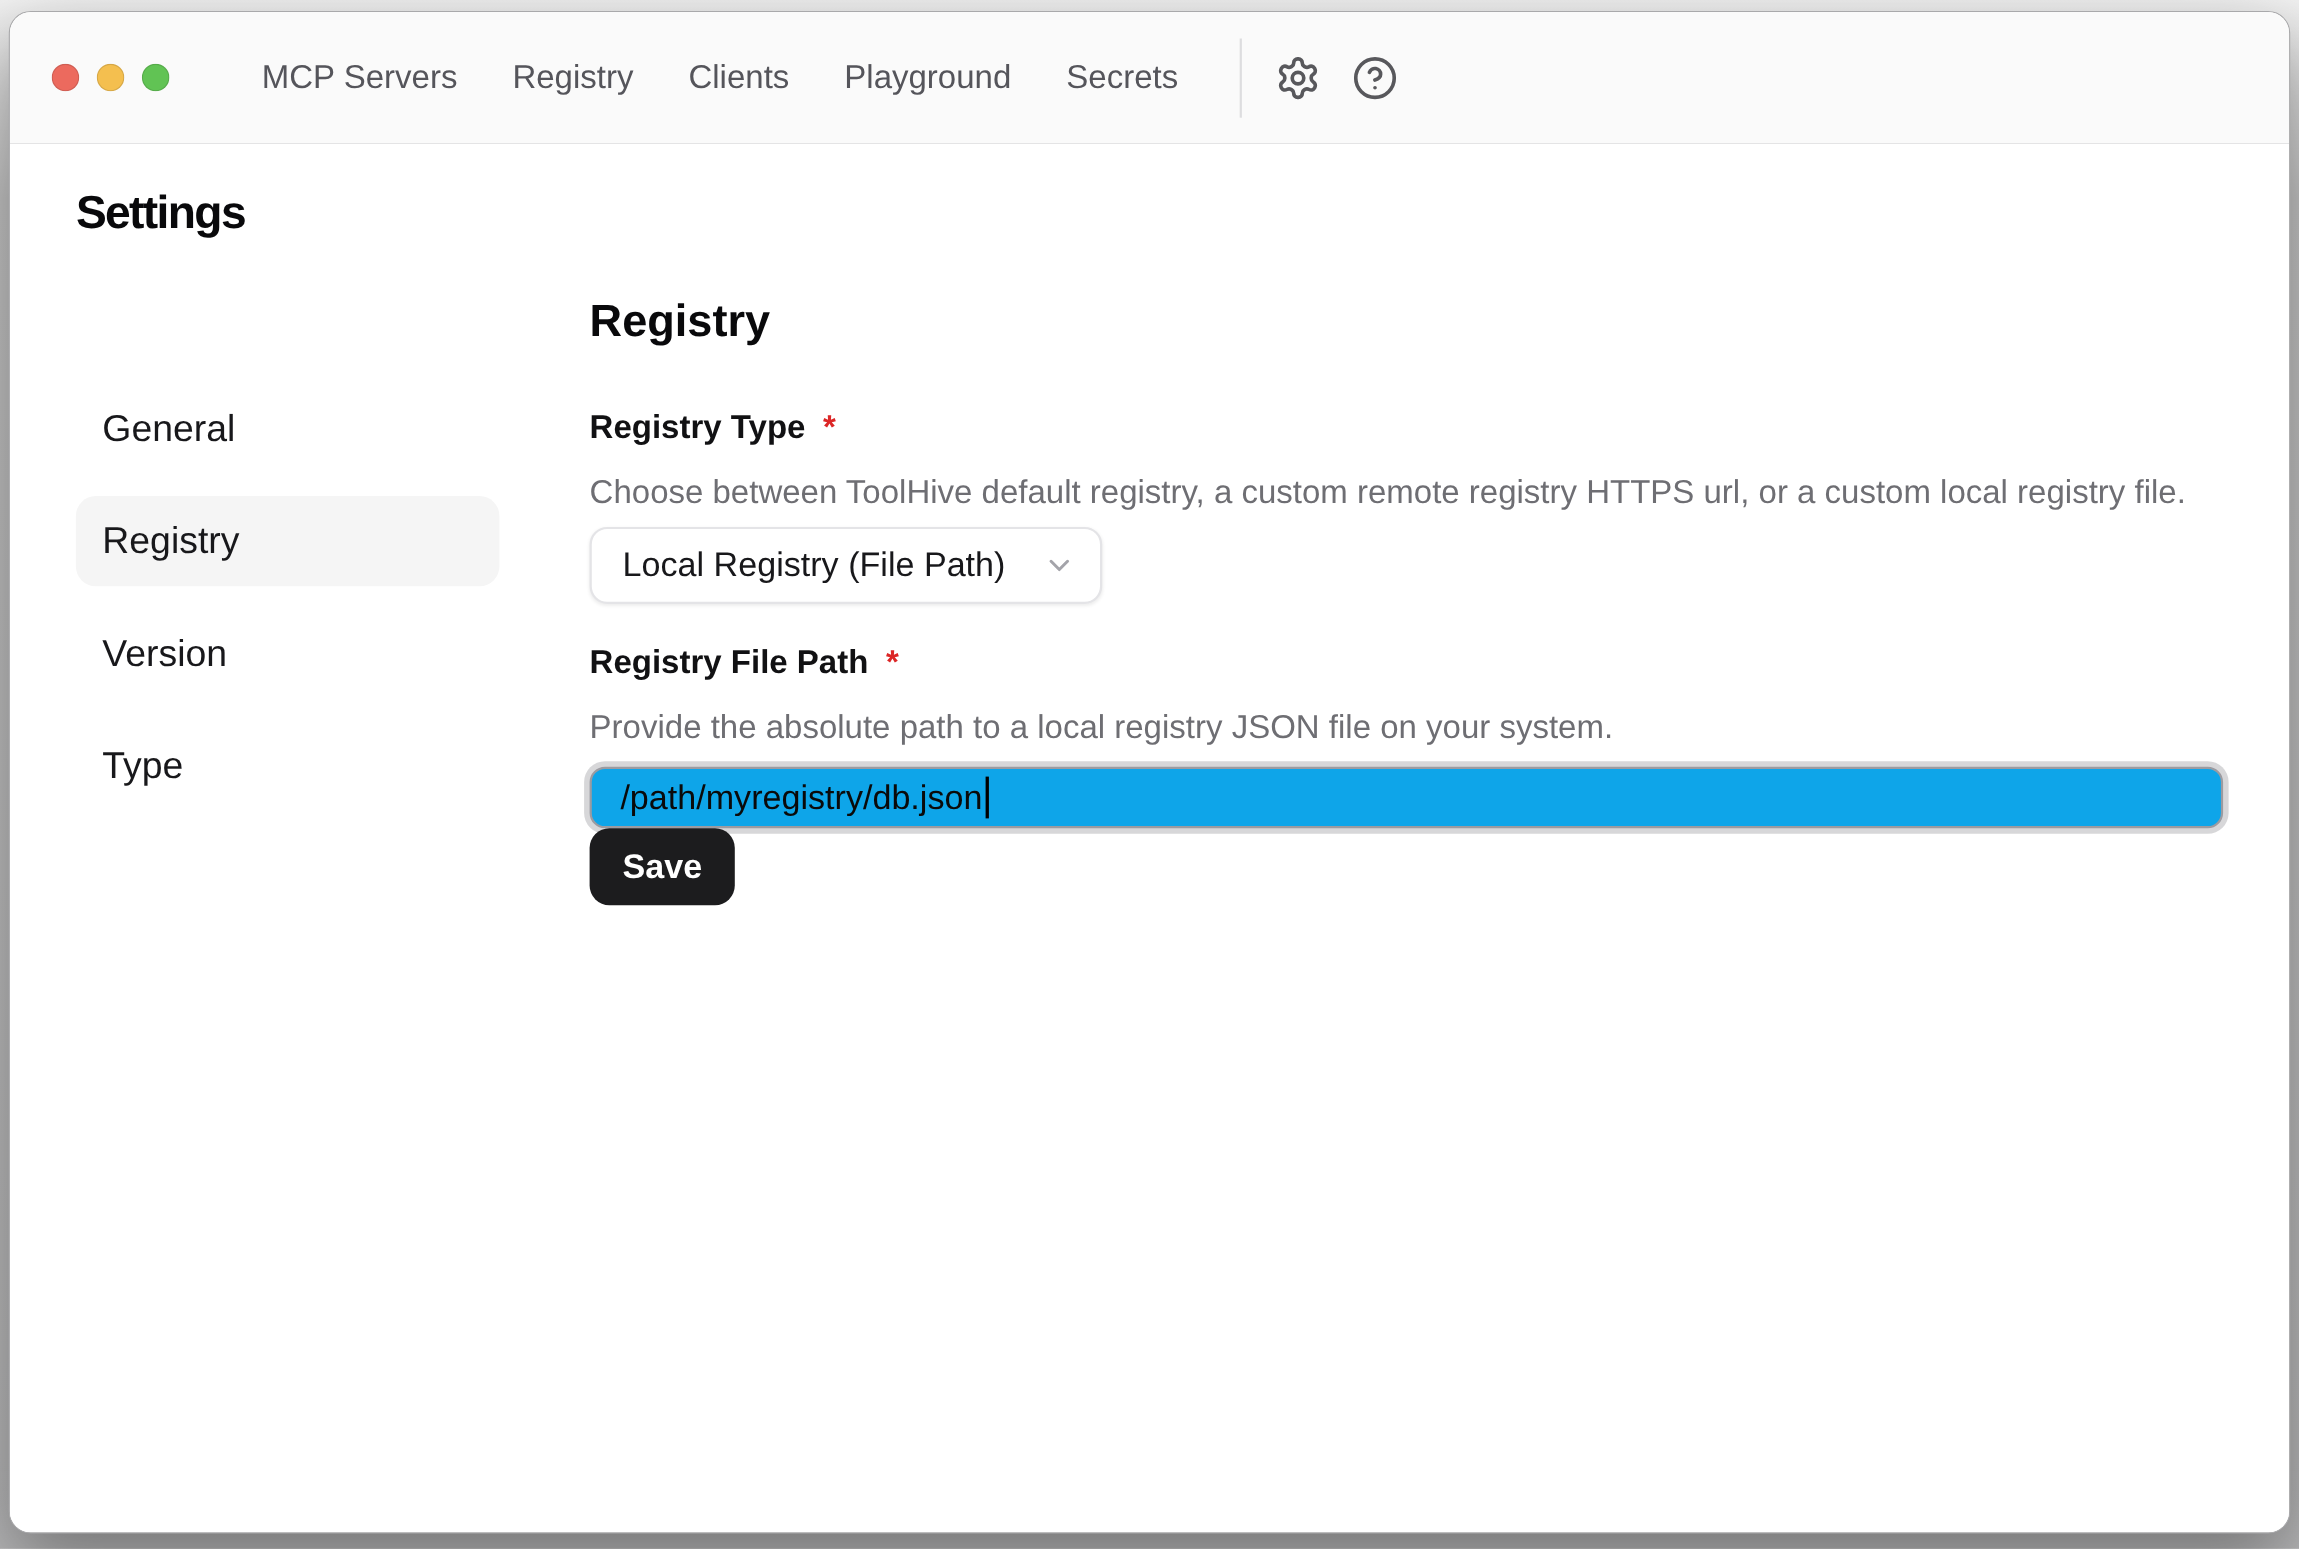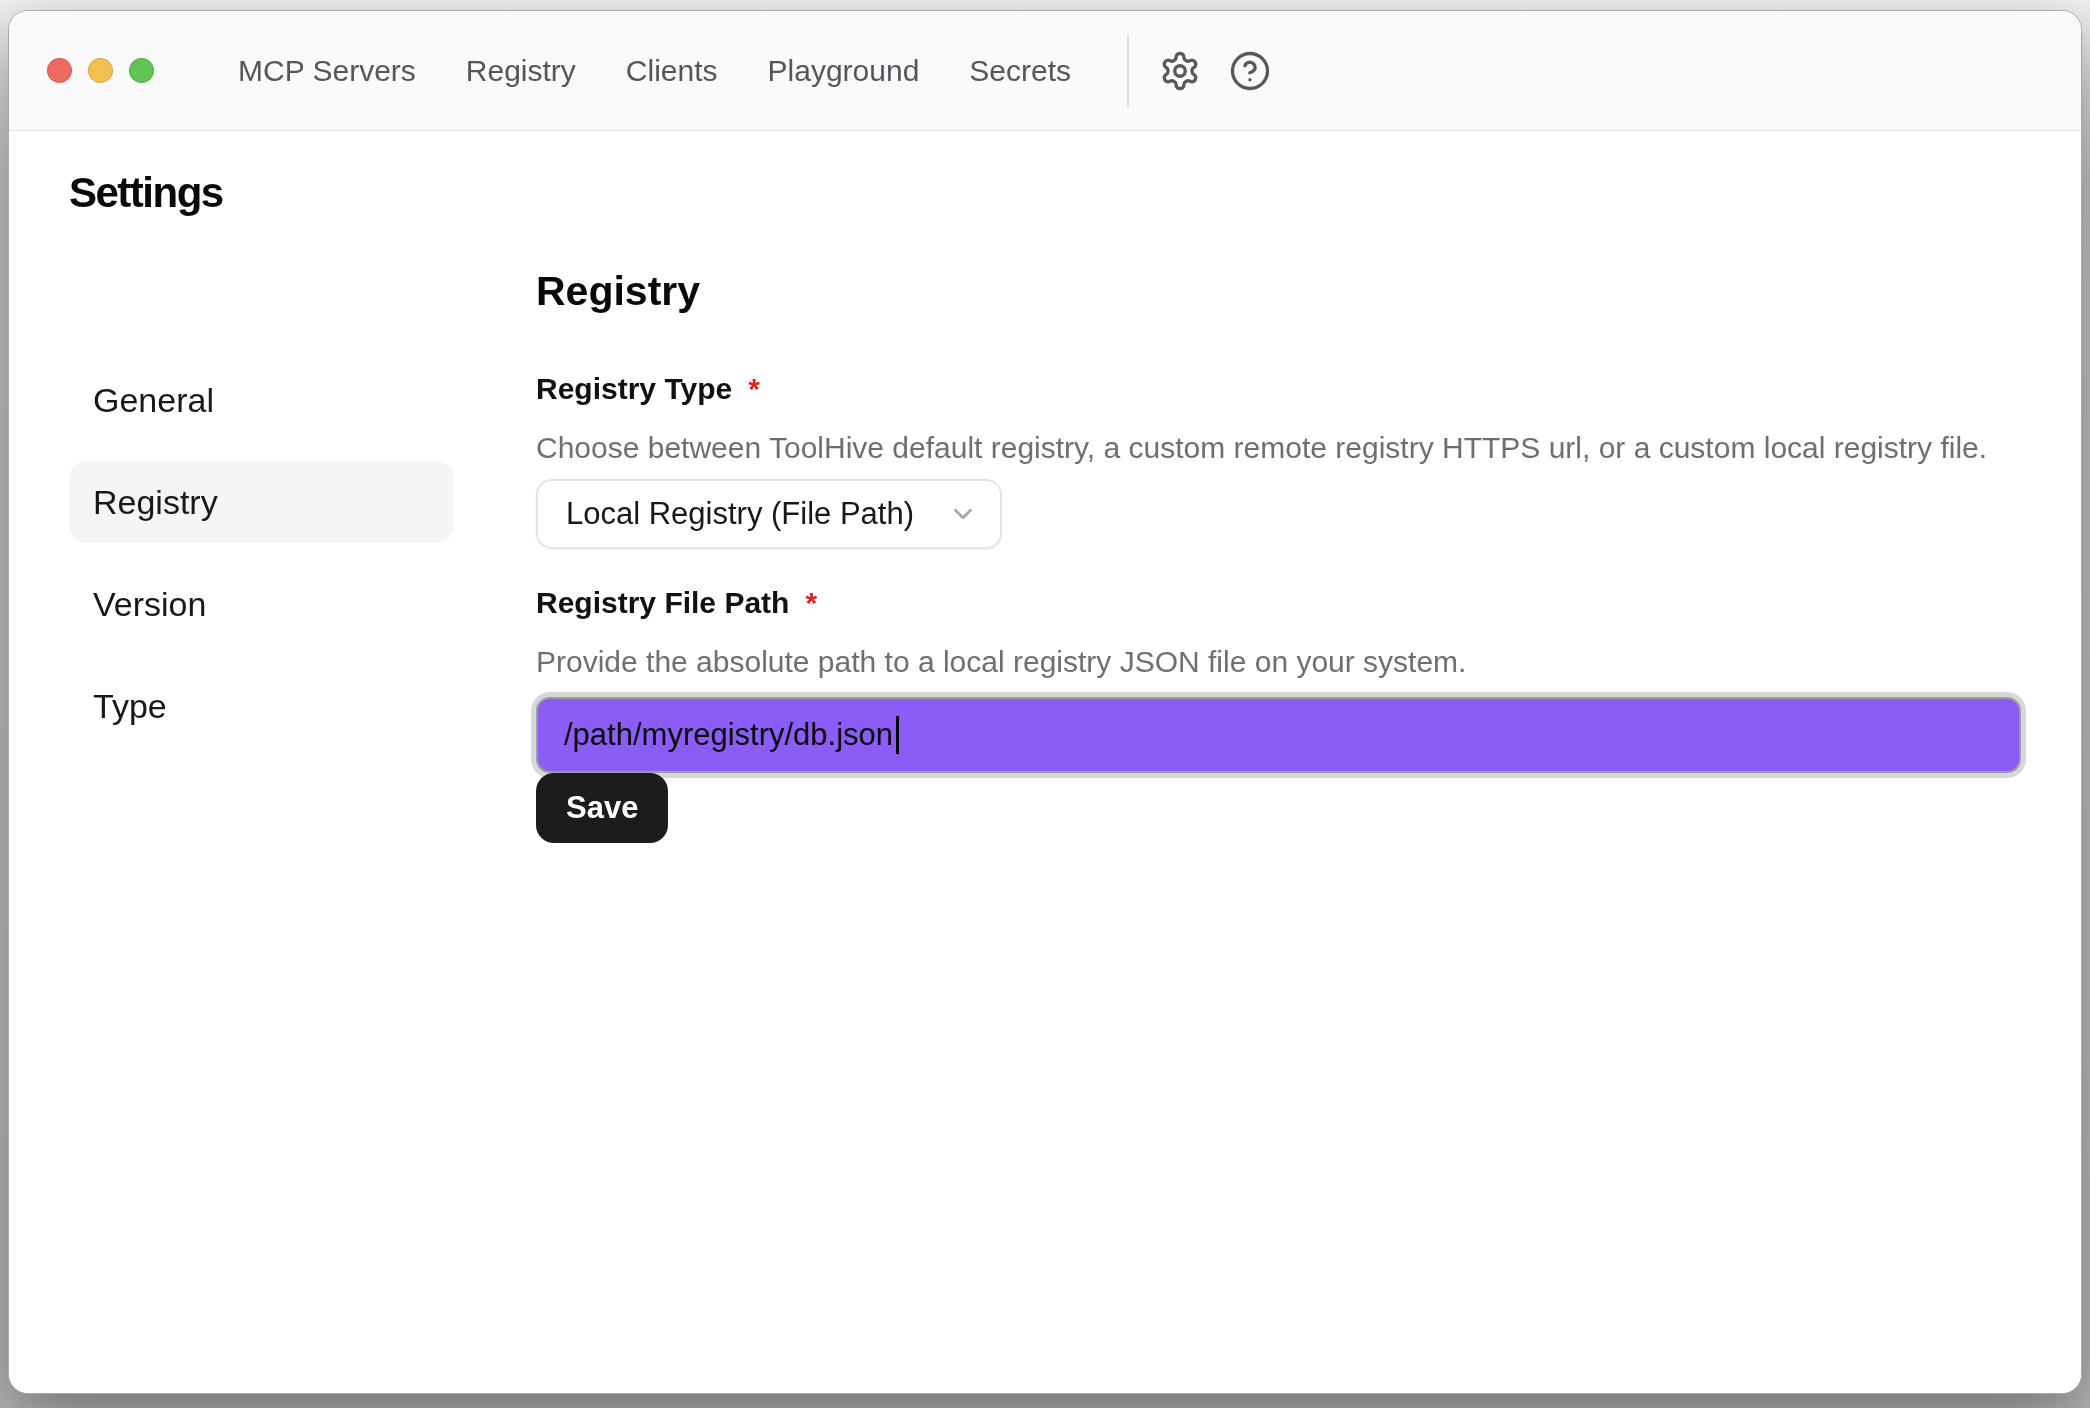--- a/index.html
+++ b/index.html
@@ -50,21 +50,21 @@
   .select {
     margin-top:12px; width:466px; height:70px; background:#fff;
     border:2px solid #e4e4e7; border-radius:16px;
     display:flex; align-items:center; justify-content:space-between;
     padding:0 22px 0 28px; font-size:31px; color:#18181b;
     box-shadow:0 1px 3px rgba(0,0,0,.07); cursor:default;
   }
   .select .chev { width:30px; height:30px; color:#a4a4aa; flex:none; margin-left:14px; }
   .label-2 { margin-top:36px; }
   .text-input {
-    margin-top:16px; width:100%; height:76px; background:#8b5cf6;
+    margin-top:16px; width:100%; height:56px; background:#0ea5e9;
     border:2.5px solid #9b9ba1; border-radius:14px;
     box-shadow:0 0 0 5px #d7d7d9;
     display:flex; align-items:center; padding:0 26px;
     font-size:31px; color:#0a0a0a; cursor:text;
   }
   .caret { width:3px; height:38px; background:#000; margin-left:3px; animation:blink 1.1s steps(2,start) infinite; }
   @keyframes blink { 50% { opacity:0; } }
   .save-btn {
     height:70px; padding:0 30px; min-width:130px;
     background:#1c1c1e; color:#ffffff; border:none; border-radius:18px;

